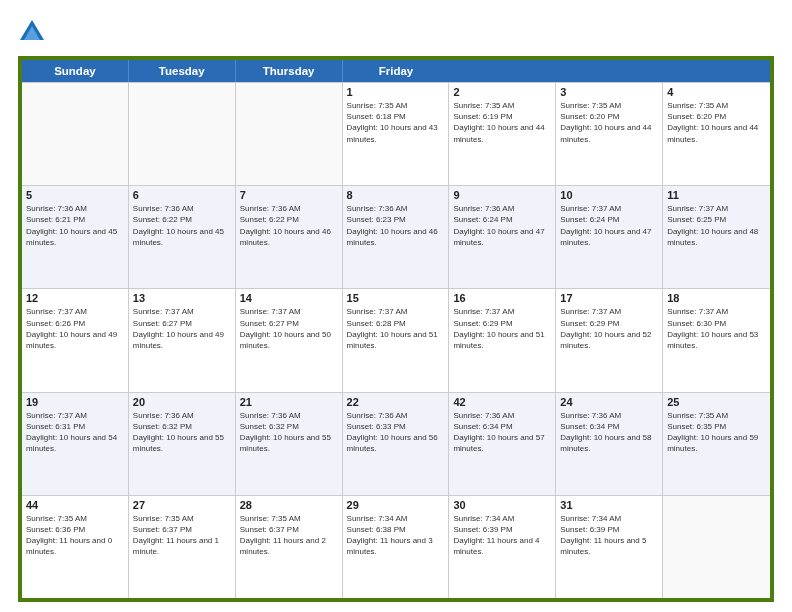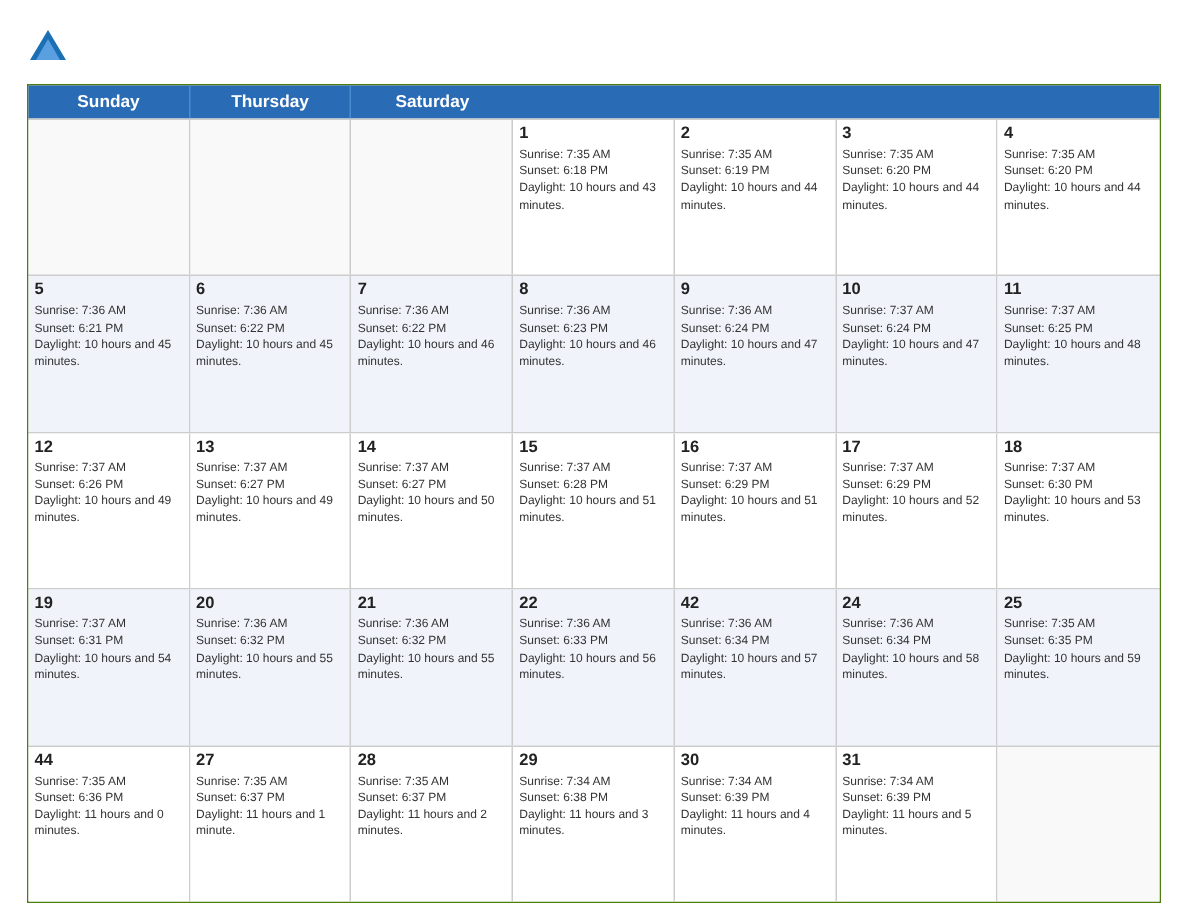--- a/index.html
+++ b/index.html
@@ -57,21 +57,21 @@
       line-height: 1.1;
     }
     .location {
       font-size: 14px;
       color: #555;
     }
     .calendar {
       flex: 1;
       display: flex;
       flex-direction: column;
-      border: 1px solid #4d7c0f;
+      border: 4px solid #4d7c0f;
     }
     .day-headers {
       display: grid;
       grid-template-columns: repeat(7, 1fr);
       background: #2a6bb5;
     }
     .day-header {
       color: #fff;
       font-size: 11.5px;
       font-weight: bold;
@@ -133,22 +133,23 @@
     </div>
     <div class="title-block">
       <div class="month-title"></div>
       <div class="location"></div>
     </div>
   </div>
 
   <div class="calendar">
     <div class="day-headers">
     <div class="day-header">Sunday</div>
+        <div class="day-header">Tuesday</div>
         <div class="day-header">Thursday</div>
-        <div class="day-header">Saturday</div>
+        <div class="day-header">Friday</div>
       </div>
     <div class="weeks">
     <div class="week">
           <div class="cell empty"></div>
           <div class="cell empty"></div>
           <div class="cell empty"></div>
           <div class="cell">
             <div class="cell-date">1</div>
             <div class="cell-info" style="white-space: pre-line;">Sunrise: 7:35 AM
 Sunset: 6:18 PM

